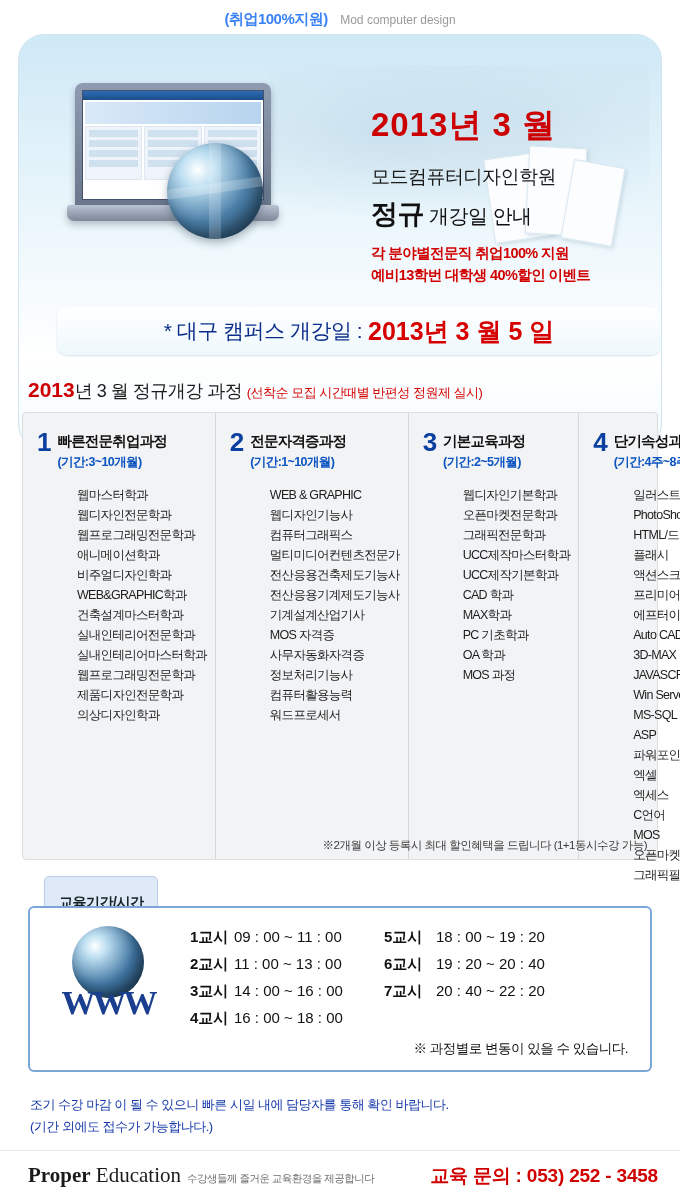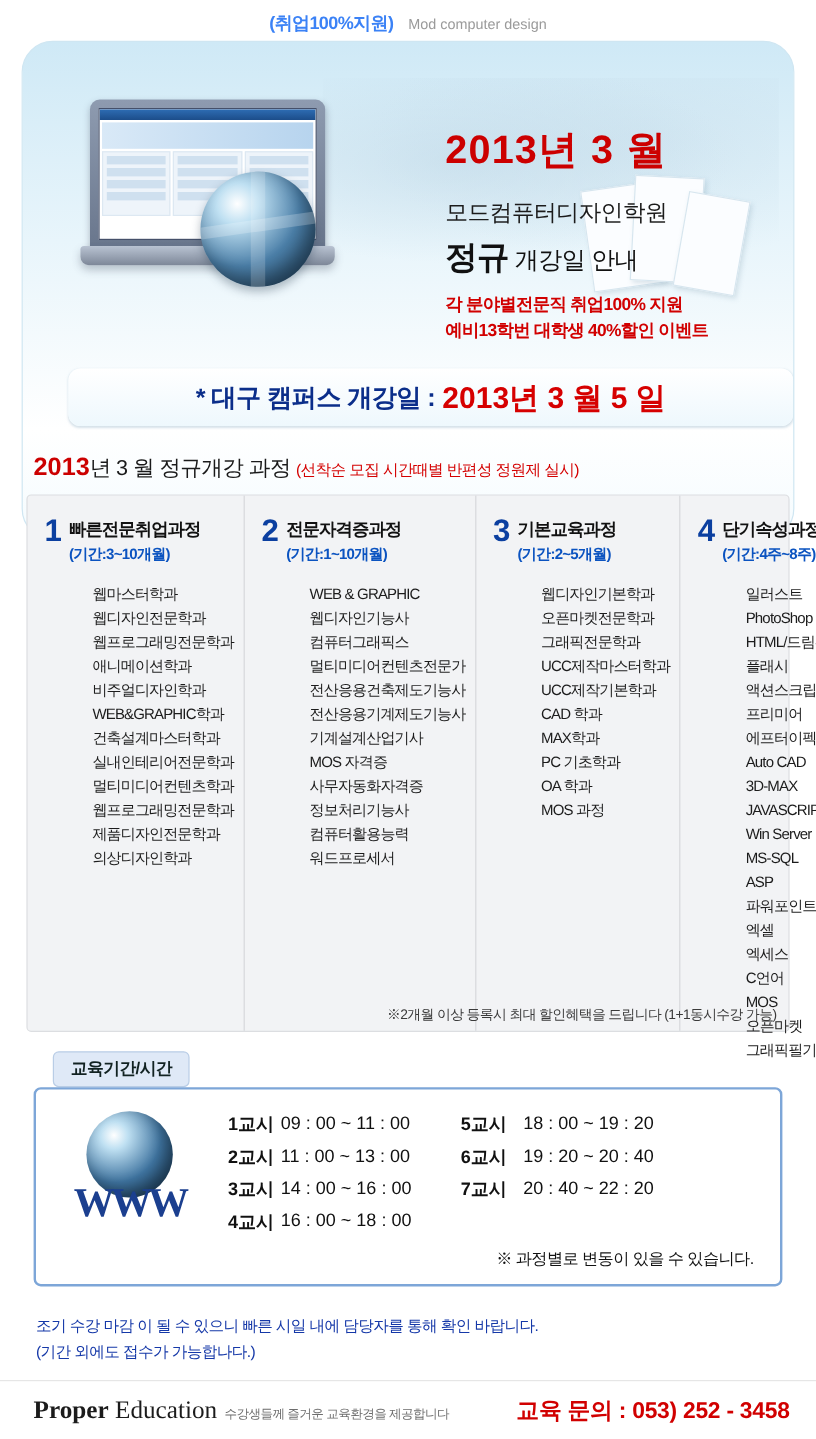--- a/index.html
+++ b/index.html
@@ -106,21 +106,21 @@
   .h-red2 { margin-top: 3px; color:#d10000; font-weight:bold; font-size:14.5px; letter-spacing:-0.6px; }
 
   
   .campus {
     position: absolute; left: 38px; top: 272px; width: 604px; height: 48px;
     background: linear-gradient(180deg,#ffffff,#eef8fd);
     border-radius: 10px;
     display: flex; align-items: center; justify-content: center;
     box-shadow: 0 1px 2px rgba(150,180,200,.4);
   }
-  .campus .lbl { font-size: 21px; font-weight: bold; color: #0b2e8a; letter-spacing: -0.5px; }
+  .campus .lbl { font-size: 21px; font-weight: normal; color: #0b2e8a; letter-spacing: -0.5px; }
   .campus .val { font-size: 25px; font-weight: bold; color: #d60000; margin-left: 6px; letter-spacing: 0px; }
 
   
   .sec-title { position: absolute; left: 28px; top: 378px; width: 630px; }
   .sec-title .y { font-size: 21px; font-weight: bold; color:#cc0000; }
   .sec-title .t { font-size: 18px; color:#1a1a1a; letter-spacing:-0.5px; }
   .sec-title .note { font-size: 13px; color:#d40000; letter-spacing:-0.5px; }
 
   
   .panel {
@@ -145,21 +145,21 @@
   .clist.dual li { display:flex; justify-content:space-between; padding-right: 10px; }
   .footnote {
     position:absolute; right: 10px; bottom: 6px;
     font-size: 11.5px; color:#3a3a3a; letter-spacing:-0.5px;
   }
 
   
   .sch-tab {
     position:absolute; left: 44px; top: 876px;
     background: #dfe9f7; border:1px solid #b9cde6; border-radius: 5px;
-    padding: 5px 14px; font-size: 14px; font-weight: bold; color:#122; letter-spacing:-0.5px;
+    padding: 17px 14px; font-size: 14px; font-weight: bold; color:#122; letter-spacing:-0.5px;
   }
   .sch-box {
     position:absolute; left: 28px; top: 906px; width: 624px; height: 166px;
     background:#ffffff; border: 2px solid #7da6d8; border-radius: 6px;
   }
   .www {
     position:absolute; left: 18px; top: 18px; width: 120px; height: 120px;
     text-align:center;
   }
   .www .g {
@@ -280,21 +280,21 @@
         </div>
         <ul class="clist">
           <li>웹마스터학과</li>
           <li>웹디자인전문학과</li>
           <li>웹프로그래밍전문학과</li>
           <li>애니메이션학과</li>
           <li>비주얼디자인학과</li>
           <li>WEB&amp;GRAPHIC학과</li>
           <li>건축설계마스터학과</li>
           <li>실내인테리어전문학과</li>
-          <li>멀티미디어컨텐츠학과</li>
+          <li>실내인테리어마스터학과</li>
           <li>웹프로그래밍전문학과</li>
           <li>제품디자인전문학과</li>
           <li>의상디자인학과</li>
         </ul>
       </div>
 
       <div class="col4">
         <div class="chead">
           <div class="cnum">2</div>
           <div>

